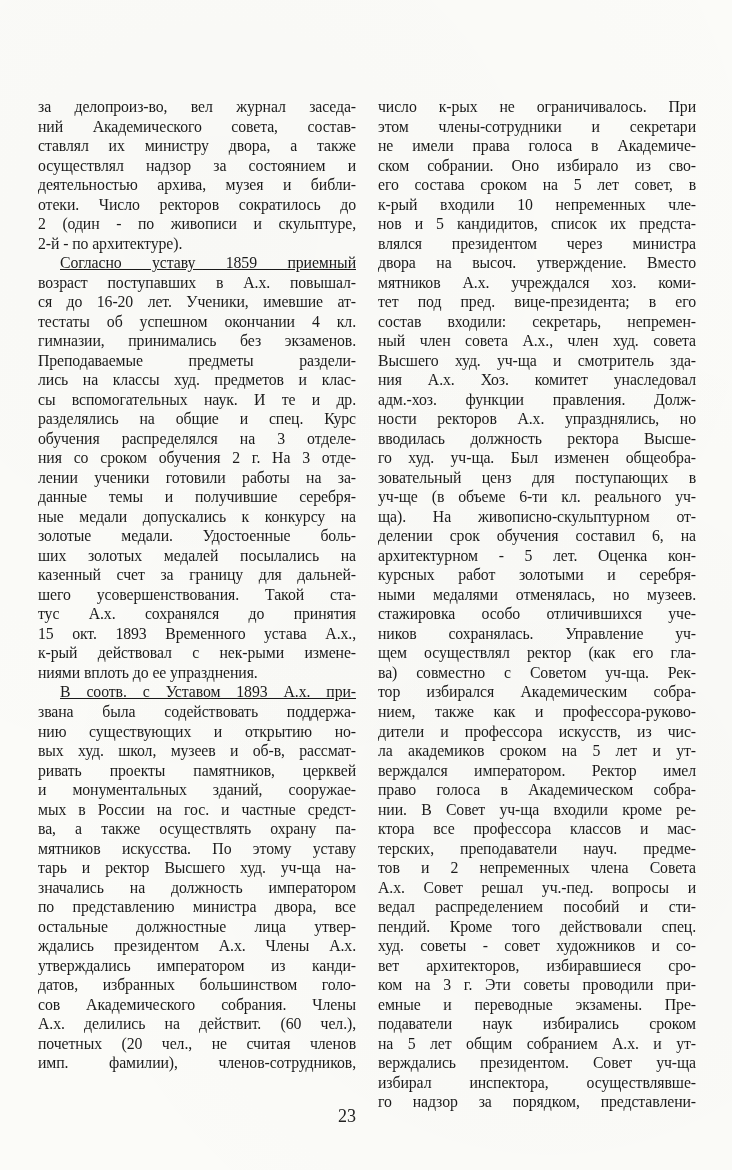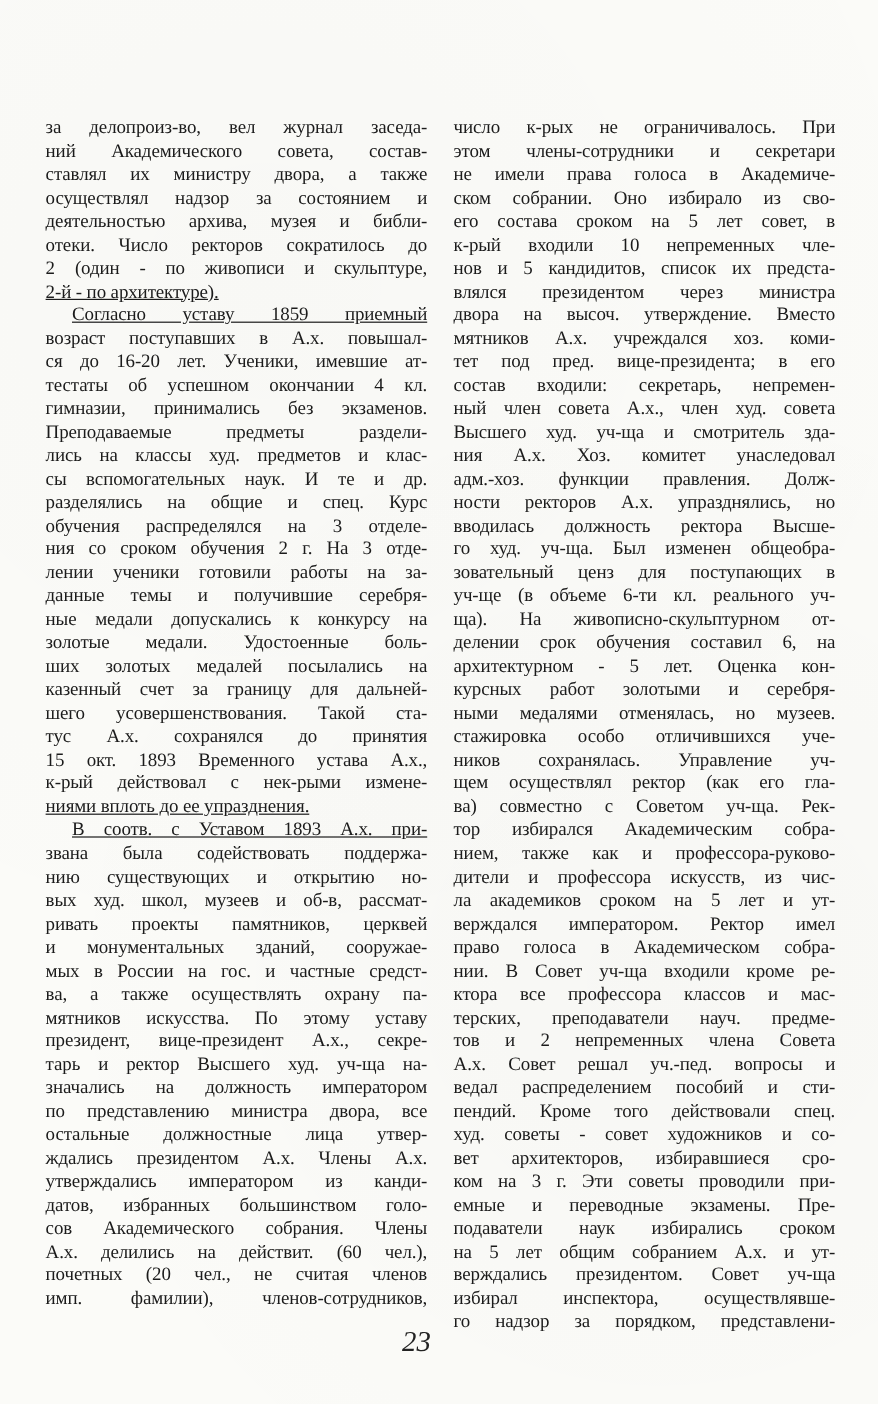--- a/index.html
+++ b/index.html
@@ -43,30 +43,28 @@
     text-align-last: justify;
     white-space: nowrap;      
     overflow: visible;
   }
   .line.indent {
     text-indent: 22px;
     text-decoration: underline;
   }
   .line.para-end {
     text-align-last: left;
-    text-decoration: underline;
   }
   .page-number {
     position: absolute;
     top: 1106px;
     left: 0;
     width: 694px;
     text-align: center;
-    font-style: italic;
-    font-size: 24px;
+    font-size: 18px;
     color: #222;
   }
 </style>
 </head>
 <body>
 
 <div class="scan-page">
   <div class="columns">
     <div class="column">
         <div class="line">за делопроиз-во, вел журнал заседа-</div>
@@ -101,21 +99,20 @@
         <div class="line para-end">ниями вплоть до ее упразднения.</div>
         <div class="line indent">В соотв. с Уставом 1893 А.х. при-</div>
         <div class="line">звана была содействовать поддержа-</div>
         <div class="line">нию существующих и открытию но-</div>
         <div class="line">вых худ. школ, музеев и об-в, рассмат-</div>
         <div class="line">ривать проекты памятников, церквей</div>
         <div class="line">и монументальных зданий, сооружае-</div>
         <div class="line">мых в России на гос. и частные средст-</div>
         <div class="line">ва, а также осуществлять охрану па-</div>
         <div class="line">мятников искусства. По этому уставу</div>
-        <div class="line">президент, вице-президент А.х., секре-</div>
         <div class="line">тарь и ректор Высшего худ. уч-ща на-</div>
         <div class="line">значались на должность императором</div>
         <div class="line">по представлению министра двора, все</div>
         <div class="line">остальные должностные лица утвер-</div>
         <div class="line">ждались президентом А.х. Члены А.х.</div>
         <div class="line">утверждались императором из канди-</div>
         <div class="line">датов, избранных большинством голо-</div>
         <div class="line">сов Академического собрания. Члены</div>
         <div class="line">А.х. делились на действит. (60 чел.),</div>
         <div class="line">почетных (20 чел., не считая членов</div>

